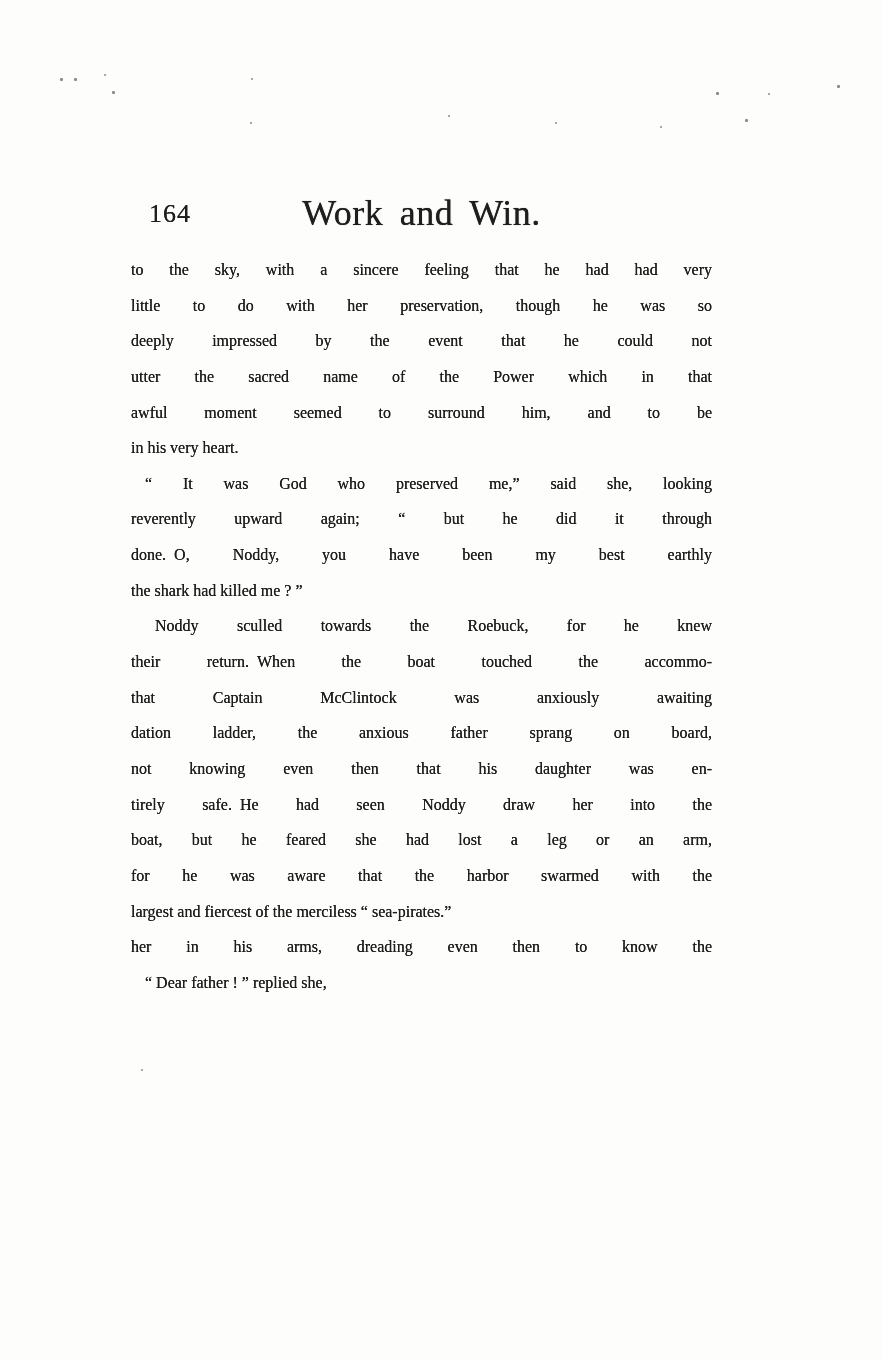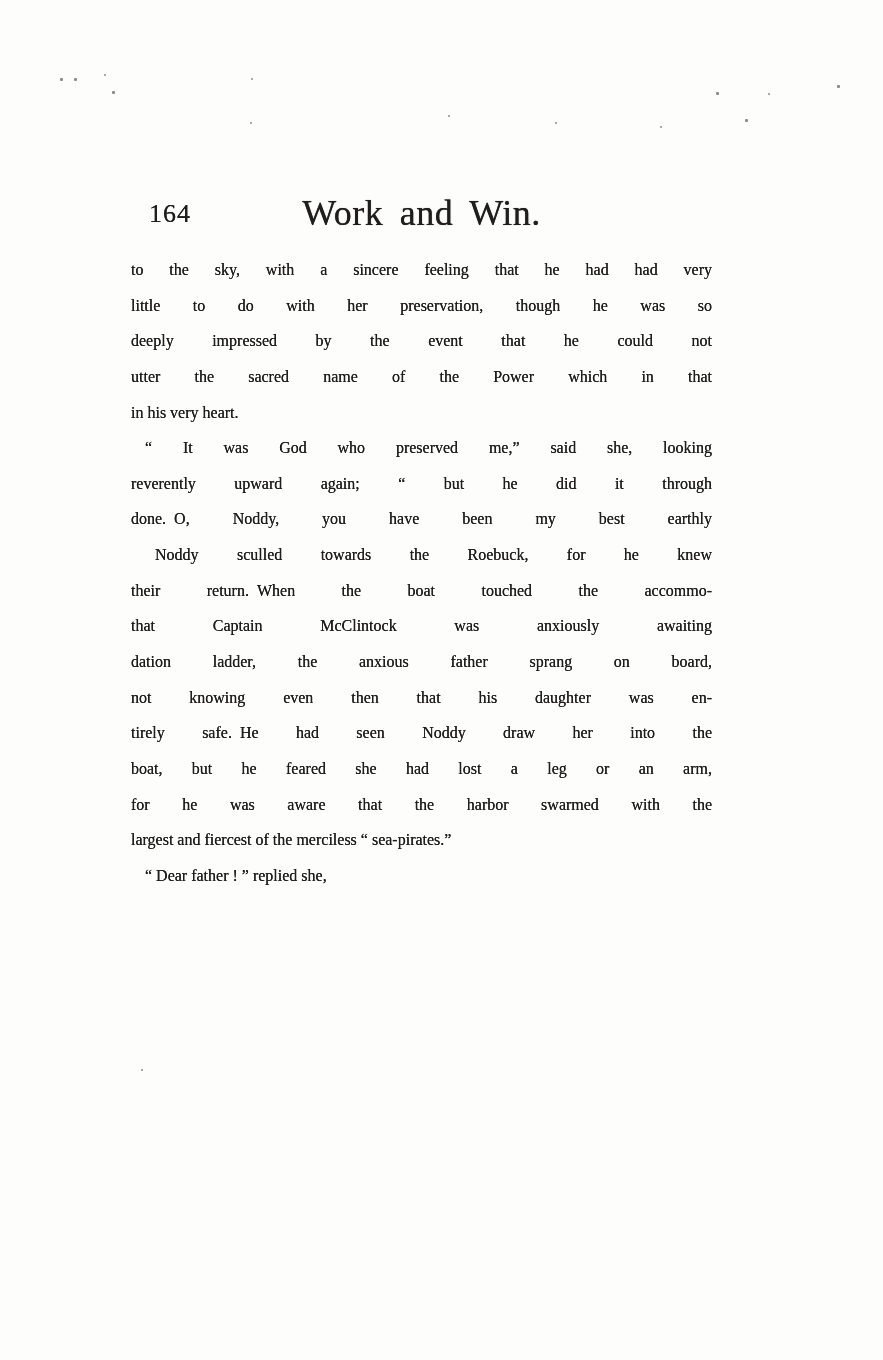--- a/index.html
+++ b/index.html
@@ -69,33 +69,36 @@
   <div class="page-header">
     <span class="page-number">164</span>
     <h1 class="running-title">Work and Win.</h1>
   </div>
 
   <div class="text-block">
       <div class="line">to the sky, with a sincere feeling that he had had very</div>
       <div class="line">little to do with her preservation, though he was so</div>
       <div class="line">deeply impressed by the event that he could not</div>
       <div class="line">utter the sacred name of the Power which in that</div>
+      <div class="line">awful moment seemed to surround him, and to be</div>
       <div class="line para-end">in his very heart.</div>
       <div class="line" style="text-indent: 14px;">“ It was God who preserved me,” said she, looking</div>
       <div class="line">reverently upward again; “ but he did it through</div>
       <div class="line">done. O, Noddy, you have been my best earthly</div>
+      <div class="line para-end">the shark had killed me ? ”</div>
       <div class="line" style="text-indent: 24px;">Noddy sculled towards the Roebuck, for he knew</div>
       <div class="line">their return. When the boat touched the accommo-</div>
       <div class="line">that Captain McClintock was anxiously awaiting</div>
       <div class="line">dation ladder, the anxious father sprang on board,</div>
       <div class="line">not knowing even then that his daughter was en-</div>
       <div class="line">tirely safe. He had seen Noddy draw her into the</div>
       <div class="line">boat, but he feared she had lost a leg or an arm,</div>
       <div class="line">for he was aware that the harbor swarmed with the</div>
       <div class="line para-end">largest and fiercest of the merciless “ sea-pirates.”</div>
+      <div class="line">her in his arms, dreading even then to know the</div>
       <div class="line para-end" style="text-indent: 14px;">“ Dear father ! ” replied she,</div>
     </div>
 <div class="speck" style="left: 60px; top: 78px; width: 3px; height: 3px;"></div>
     <div class="speck" style="left: 74px; top: 78px; width: 3px; height: 3px;"></div>
     <div class="speck" style="left: 104px; top: 74px; width: 2px; height: 2px;"></div>
     <div class="speck" style="left: 112px; top: 91px; width: 3px; height: 3px;"></div>
     <div class="speck" style="left: 250px; top: 122px; width: 2px; height: 2px;"></div>
     <div class="speck" style="left: 251px; top: 78px; width: 2px; height: 2px;"></div>
     <div class="speck" style="left: 448px; top: 115px; width: 2px; height: 2px;"></div>
     <div class="speck" style="left: 555px; top: 122px; width: 2px; height: 2px;"></div>

